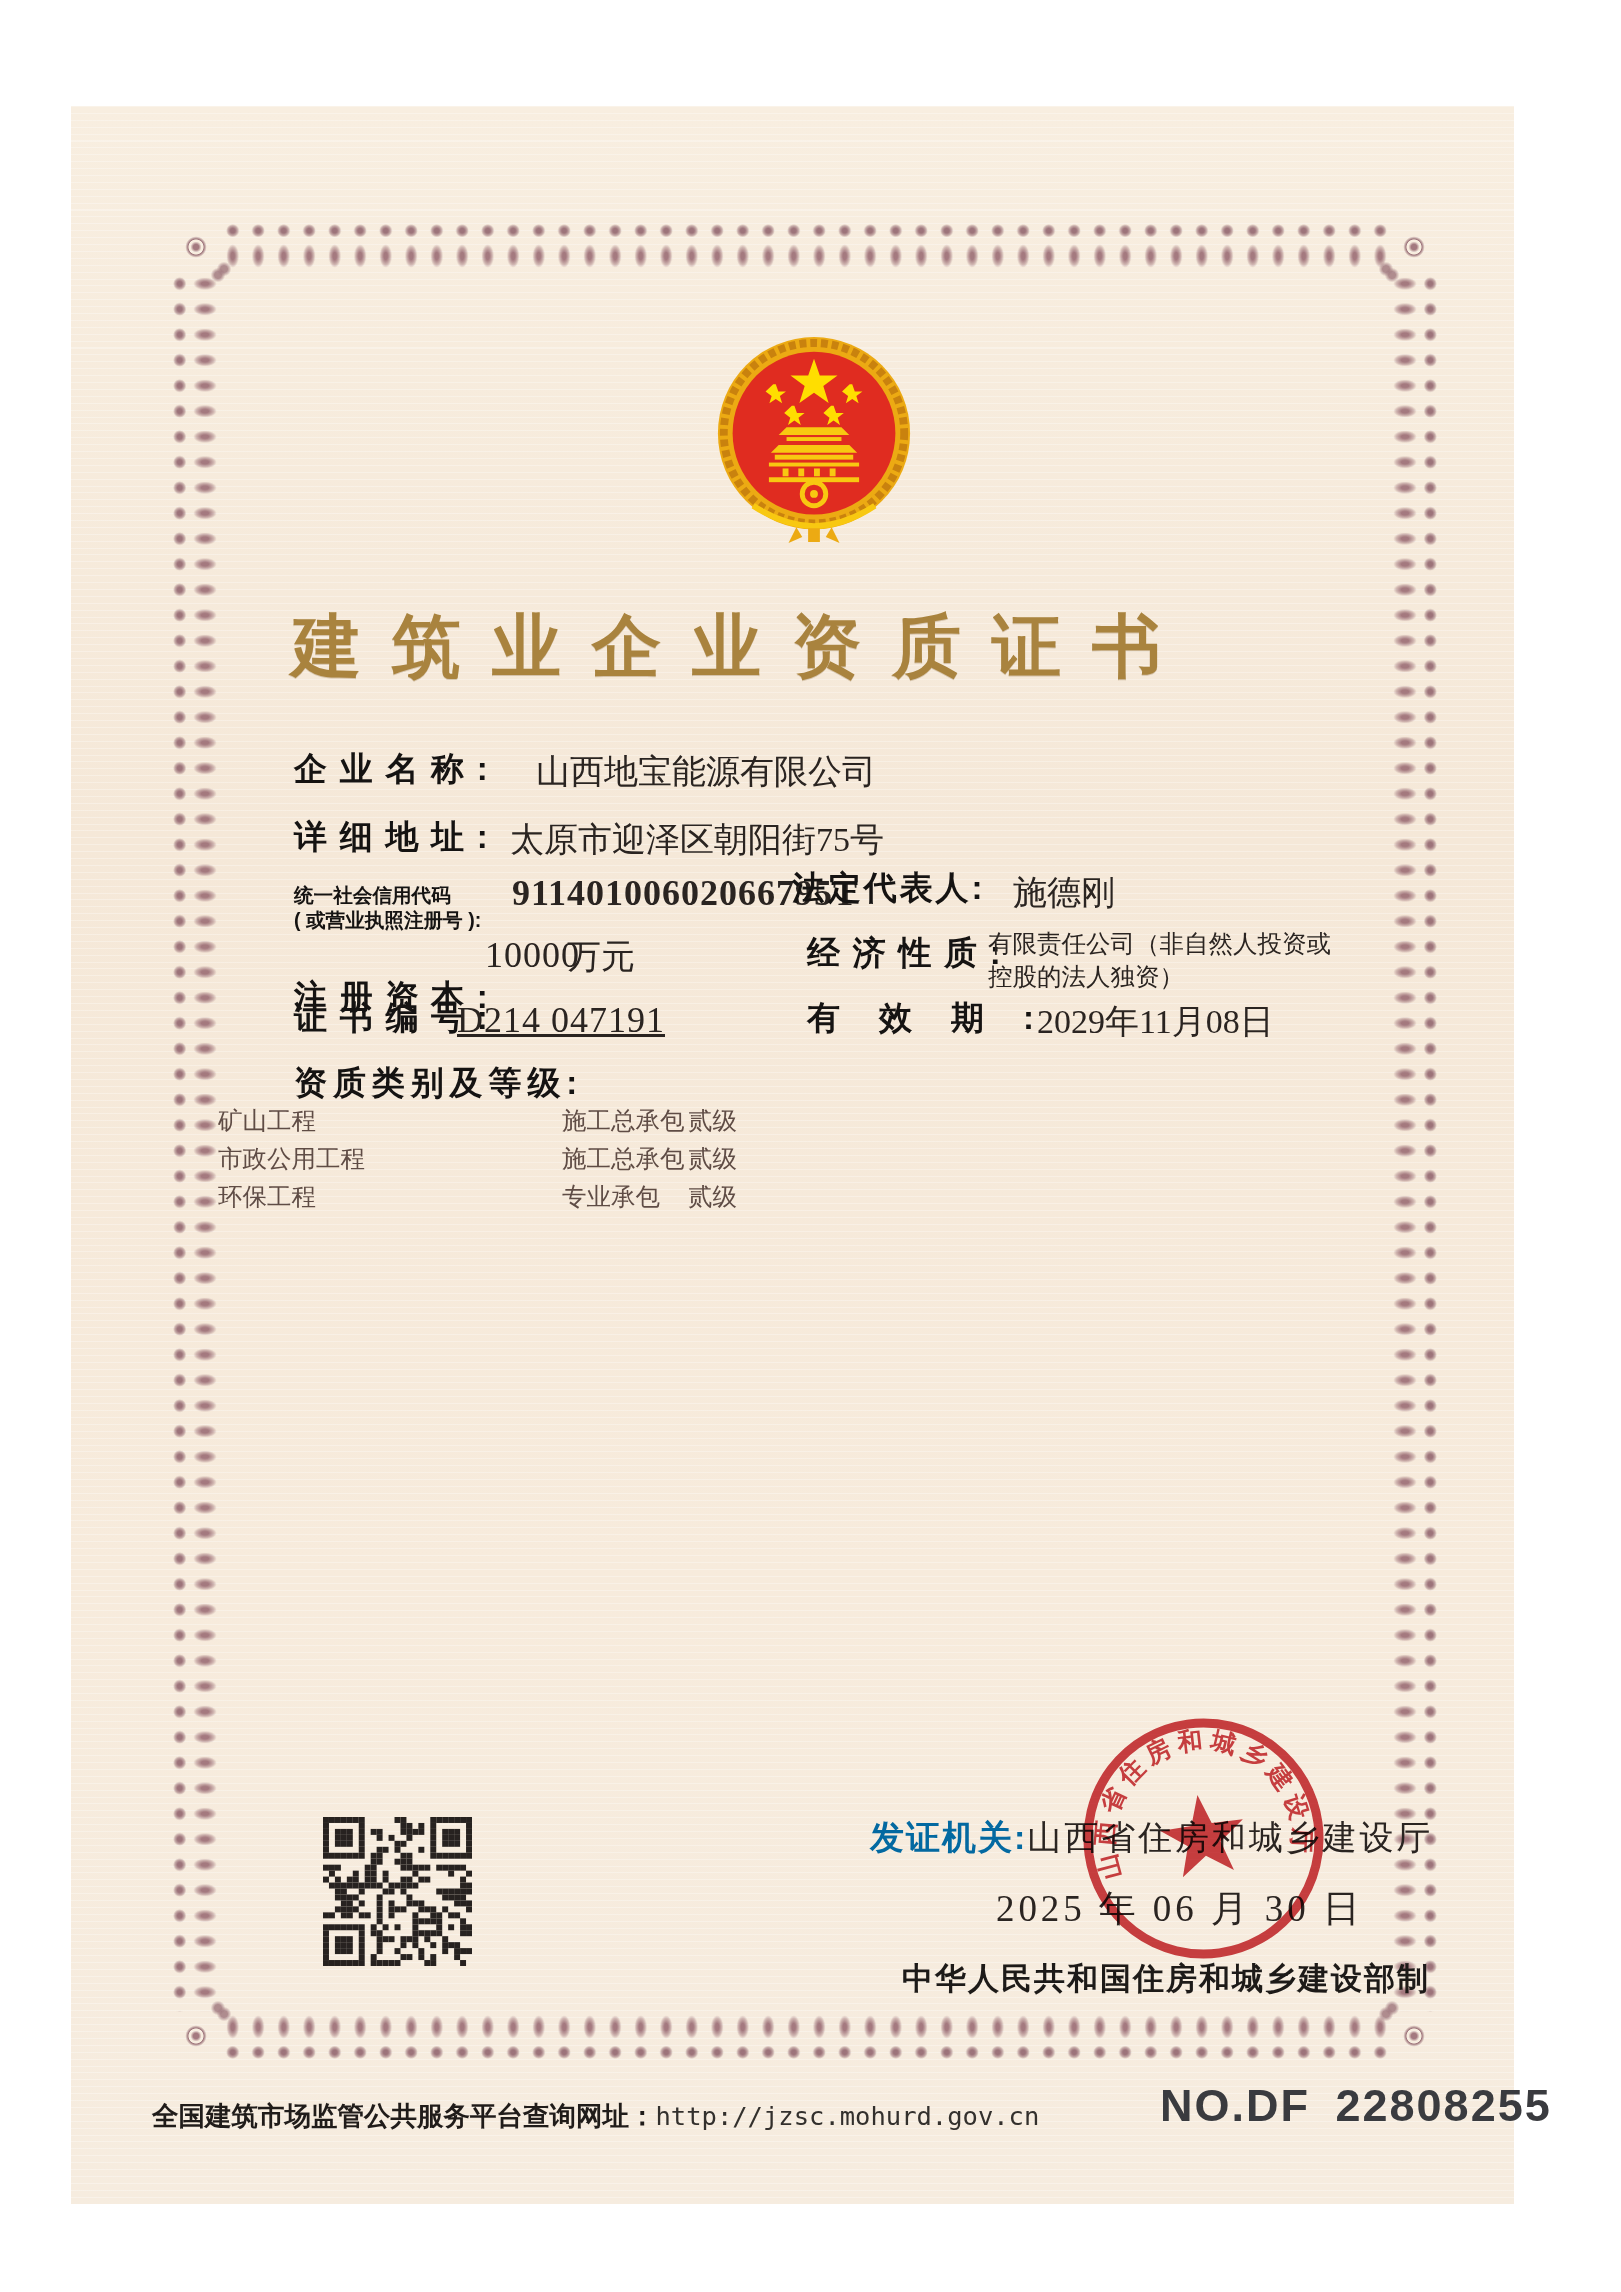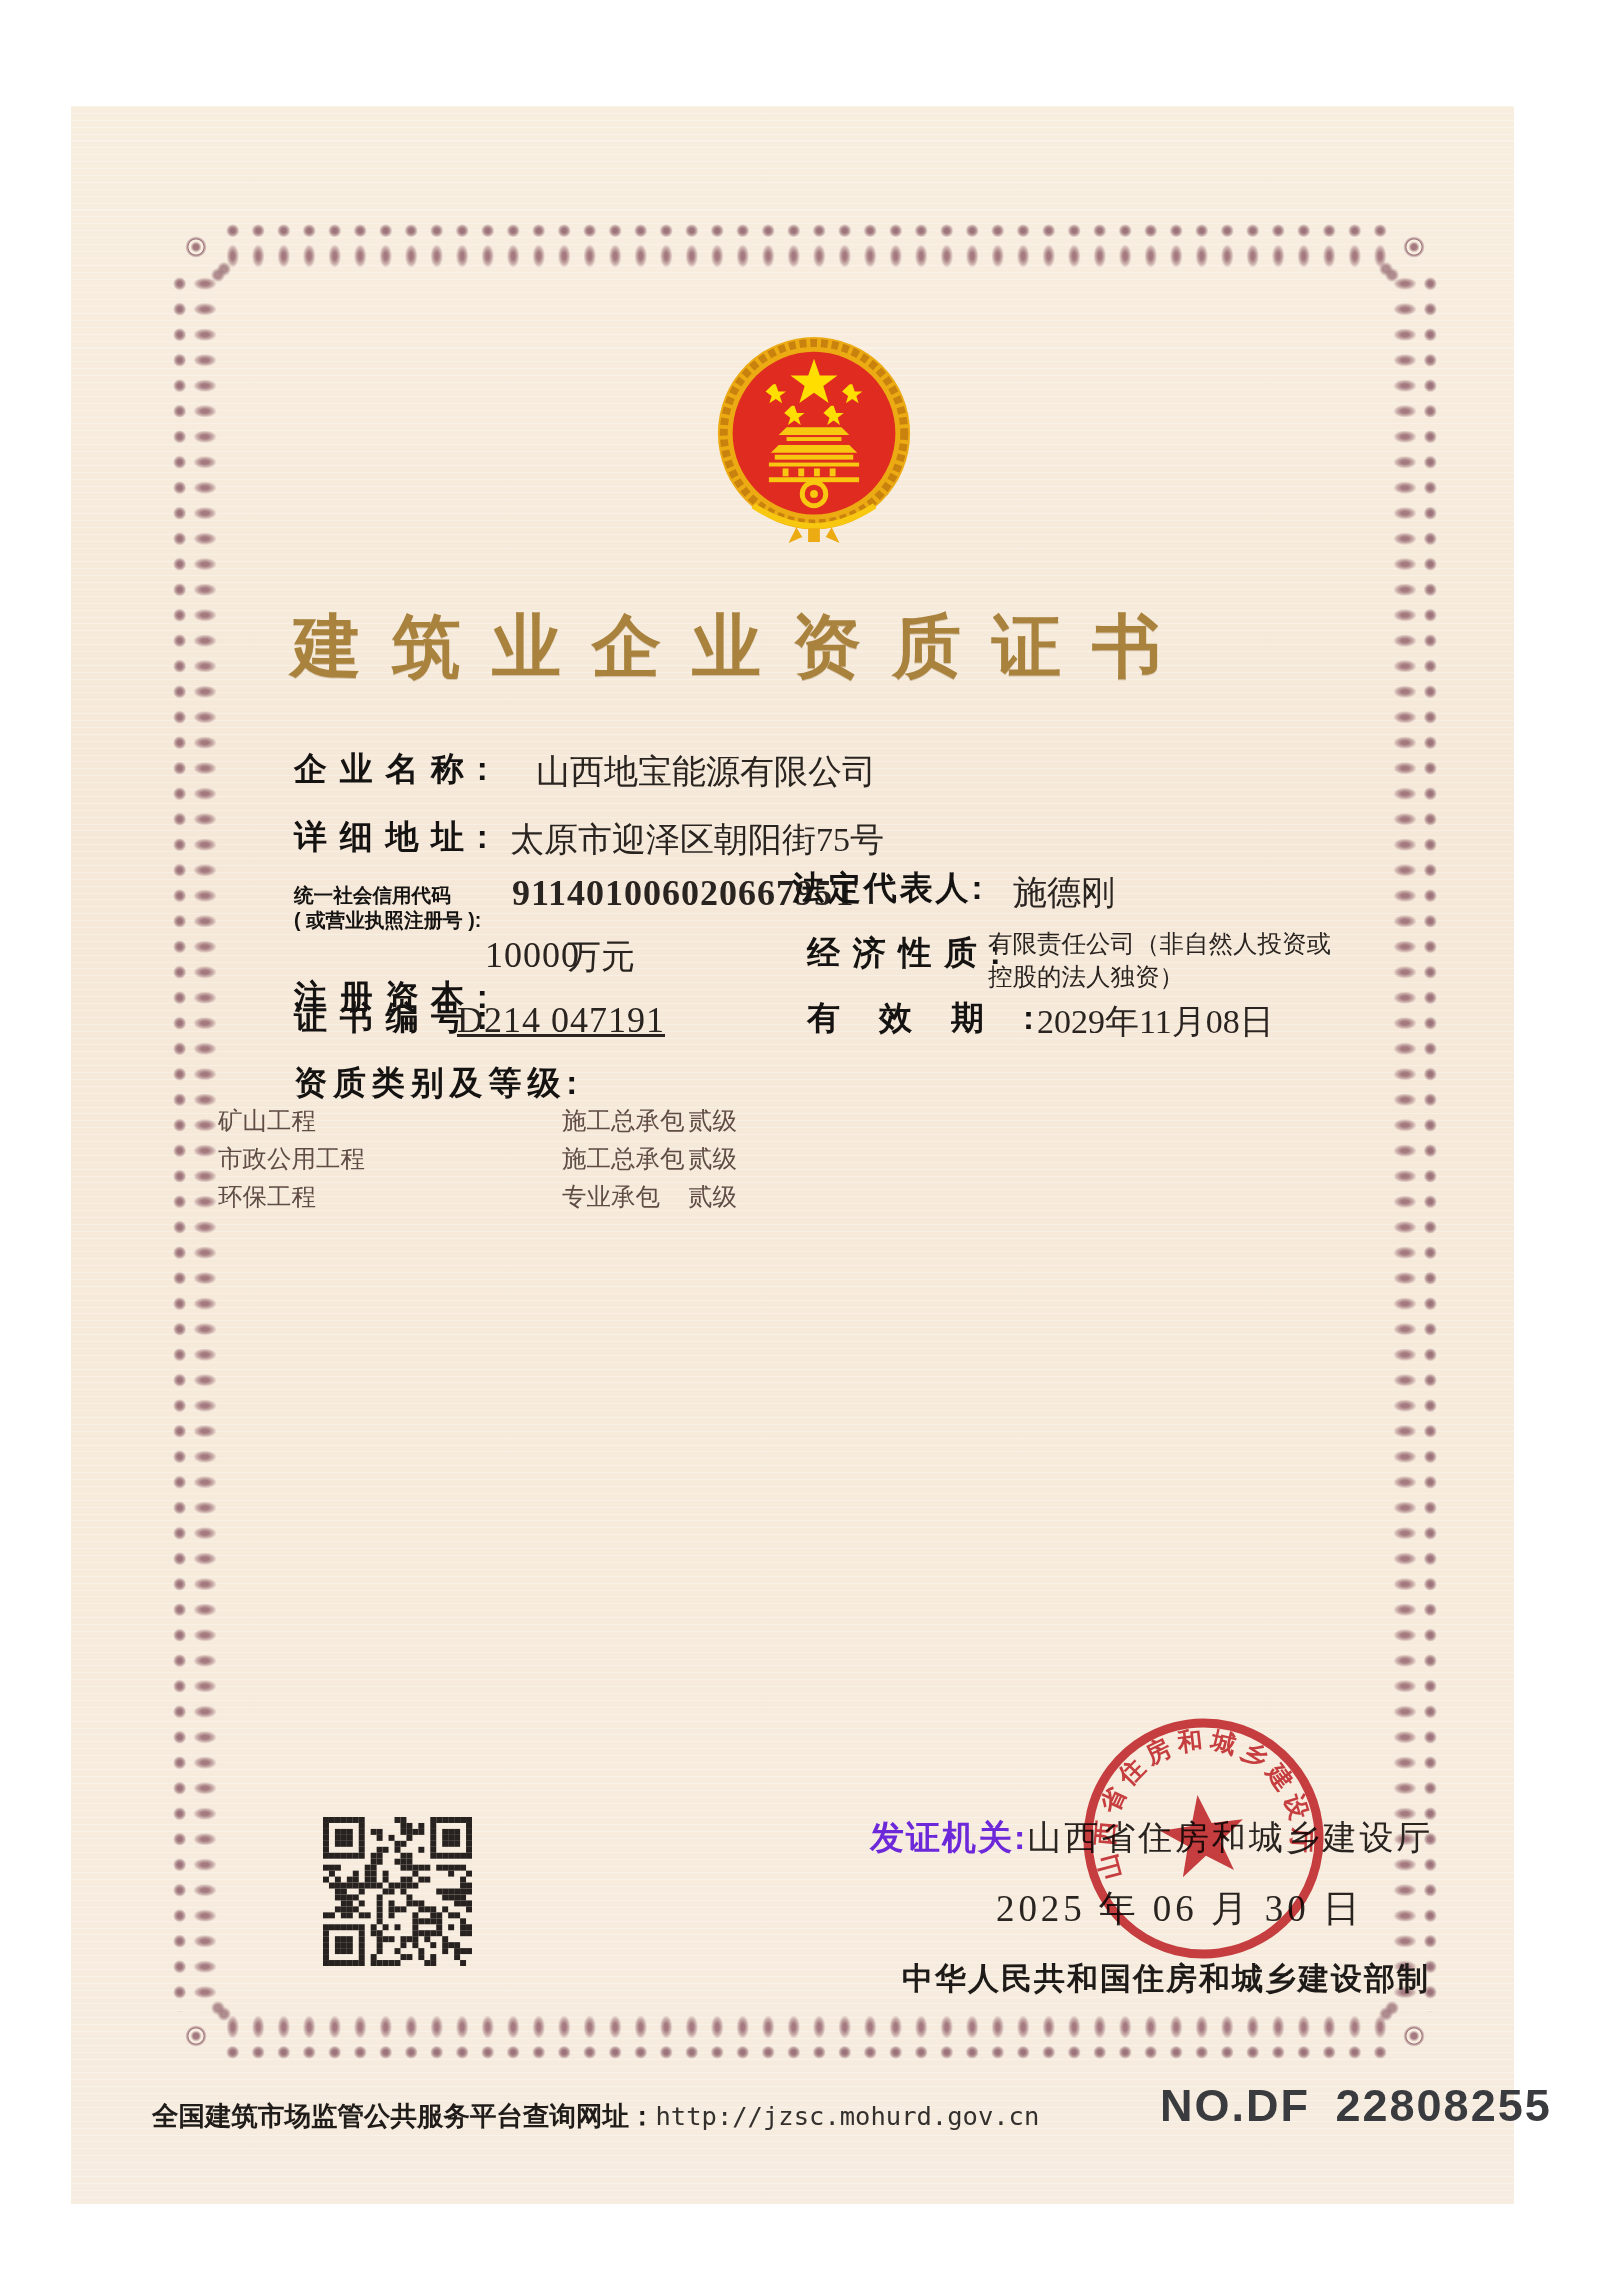--- a/index.html
+++ b/index.html
@@ -73,21 +73,21 @@
   .val-wrap{position:absolute;color:#2a2421;font-size:24.5px;line-height:1.35;width:365px;white-space:normal;}
   .qual-header{letter-spacing:5.9px;}
   .qrow{position:absolute;color:#5f4c45;font-size:24.5px;white-space:nowrap;}
   .qcat{position:absolute;left:218px;}
   .qtype{position:absolute;left:562px;}
   .qgrade{position:absolute;left:688px;}
   
   .issuer-line{position:absolute;left:870px;top:1815px;white-space:nowrap;}
   .issuer-line .ilabel{
     font-family:"Liberation Sans","DejaVu Sans",sans-serif;font-weight:700;
-    font-size:34px;color:#6d28d9;letter-spacing:2px;
+    font-size:34px;color:#0369a1;letter-spacing:2px;
   }
   .issuer-line .ival{font-size:34px;color:#2a2421;letter-spacing:2.9px;}
   .issue-date{position:absolute;left:996px;top:1884px;font-size:37px;color:#2a2421;letter-spacing:3.9px;white-space:nowrap;}
   .made-by{
     position:absolute;left:902px;top:1958px;font-family:"Liberation Sans","DejaVu Sans",sans-serif;
     font-weight:700;font-size:31px;color:#1d1a18;letter-spacing:2px;white-space:nowrap;
   }
   .seal{position:absolute;left:1074px;top:1709px;width:259px;height:259px;transform:rotate(-8deg);opacity:.88;mix-blend-mode:multiply;}
   .qr{position:absolute;left:323px;top:1817px;width:149px;height:149px;}
   .footer-query{position:absolute;left:152px;top:2098px;white-space:nowrap;}

